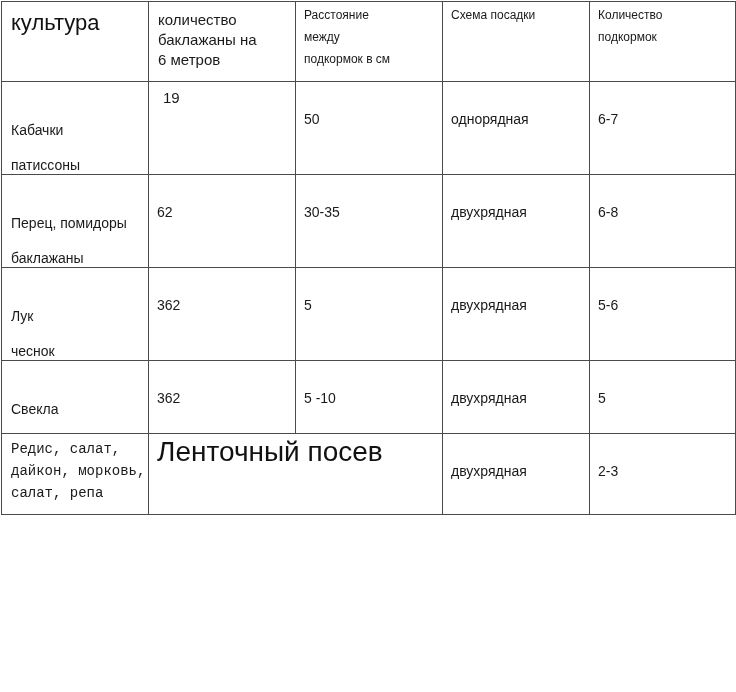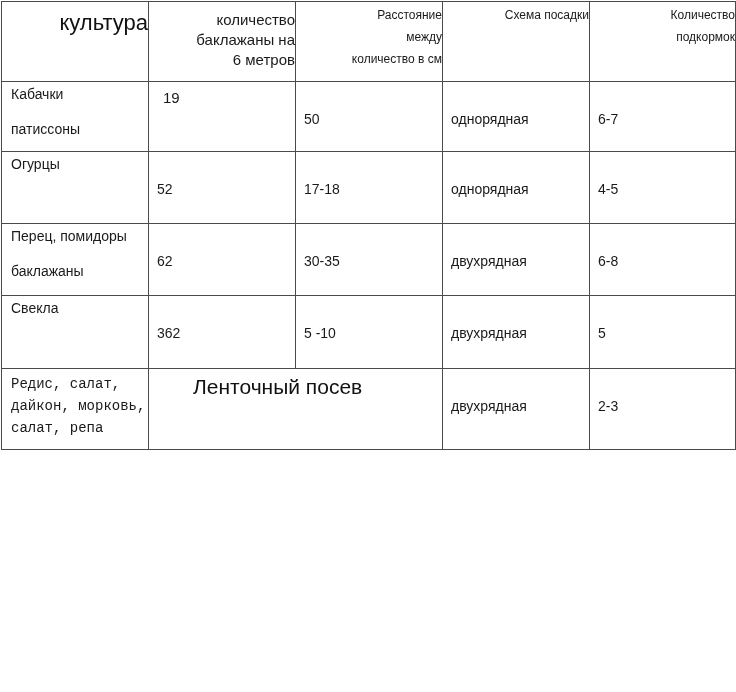--- a/index.html
+++ b/index.html
@@ -30,21 +30,21 @@
       font-size: 14px;
       line-height: 17px;
       box-sizing: border-box;
     }
     .col0 { width: 147px; }
     .col1 { width: 147px; }
     .col2 { width: 147px; }
     .col3 { width: 147px; }
     .col4 { width: 146px; }
 
-    tr.header-row td { height: 80px; text-align: right; }
+    tr.header-row td { height: 80px; }
     tr.row-h70 td { height: 70px; }
     tr.row-h73 td { height: 73px; }
     tr.row-h72 td { height: 72px; }
     tr.row-last td { height: 81px; }
     .header-title {
       font-size: 22px;
       line-height: 26px;
       padding: 8px 0 0 9px;
       color: #111;
     }
@@ -55,20 +55,21 @@
     }
     .header-small {
       padding: 2px 0 0 8px;
       font-size: 12px;
       line-height: 22px;
     }
     .crop-name {
       display: block;
       padding: 4px 0 0 9px;
       line-height: 17px;
+      margin-top: 36px;
     }
     .crop-name .line2 {
       display: block;
       margin-top: 18px;
     }
     .crop-name-tight .line {
       display: block;
       line-height: 22px;
       font-family: Liberation Mono, monospace;
     }
@@ -79,26 +80,25 @@
       padding: 5px 0 0 8px;
       display: block;
       margin-top: 24px;
     }
     .val-shift {
       padding: 7px 0 0 14px;
       font-size: 15px;
       display: block;
     }
     .big-text {
-      font-size: 21px;
+      font-size: 28px;
       line-height: 24px;
       padding: 6px 0 0 8px;
       display: block;
       color: #111;
-      margin-left: 36px;
     }
   </style>
 </head>
 <body>
 
 <table class="plant-table">
   <colgroup>
     <col class="col0">
       <col class="col1">
       <col class="col2">
@@ -115,21 +115,21 @@
         <div class="header-multiline">
           <div>количество</div>
           <div>баклажаны на</div>
           <div>6 метров</div>
         </div>
       </td>
       <td>
         <div class="header-small">
           <div>Расстояние</div>
           <div>между</div>
-          <div>количество в см</div>
+          <div>подкормок в см</div>
         </div>
       </td>
       <td>
         <div class="header-small">Схема посадки</div>
       </td>
       <td>
         <div class="header-small">
           <div>Количество</div>
           <div>подкормок</div>
         </div>
@@ -151,37 +151,20 @@
         </td>
       <td>
           <span class="val">однорядная</span>
         </td>
       <td>
           <span class="val">6-7</span>
         </td>
     </tr>
 
 
-    <tr class="row-h72">
-      <td>
-        <span class="crop-name"><span>Огурцы</span></span>
-      </td>
-      <td>
-          <span class="val">52</span>
-        </td>
-      <td>
-          <span class="val">17-18</span>
-        </td>
-      <td>
-          <span class="val">однорядная</span>
-        </td>
-      <td>
-          <span class="val">4-5</span>
-        </td>
-    </tr>
 
     <tr class="row-h72">
       <td>
         <span class="crop-name">
           <span>Перец, помидоры</span>
           <span class="line2">баклажаны</span>
         </span>
       </td>
       <td>
           <span class="val">62</span>
@@ -191,20 +174,40 @@
         </td>
       <td>
           <span class="val">двухрядная</span>
         </td>
       <td>
           <span class="val">6-8</span>
         </td>
     </tr>
 
 
+    <tr class="row-h72">
+      <td>
+        <span class="crop-name">
+          <span>Лук</span>
+          <span class="line2">чеснок</span>
+        </span>
+      </td>
+      <td>
+          <span class="val">362</span>
+        </td>
+      <td>
+          <span class="val">5</span>
+        </td>
+      <td>
+          <span class="val">двухрядная</span>
+        </td>
+      <td>
+          <span class="val">5-6</span>
+        </td>
+    </tr>
 
     <tr class="row-h73">
       <td>
         <span class="crop-name"><span>Свекла</span></span>
       </td>
       <td>
           <span class="val">362</span>
         </td>
       <td>
           <span class="val">5 -10</span>

